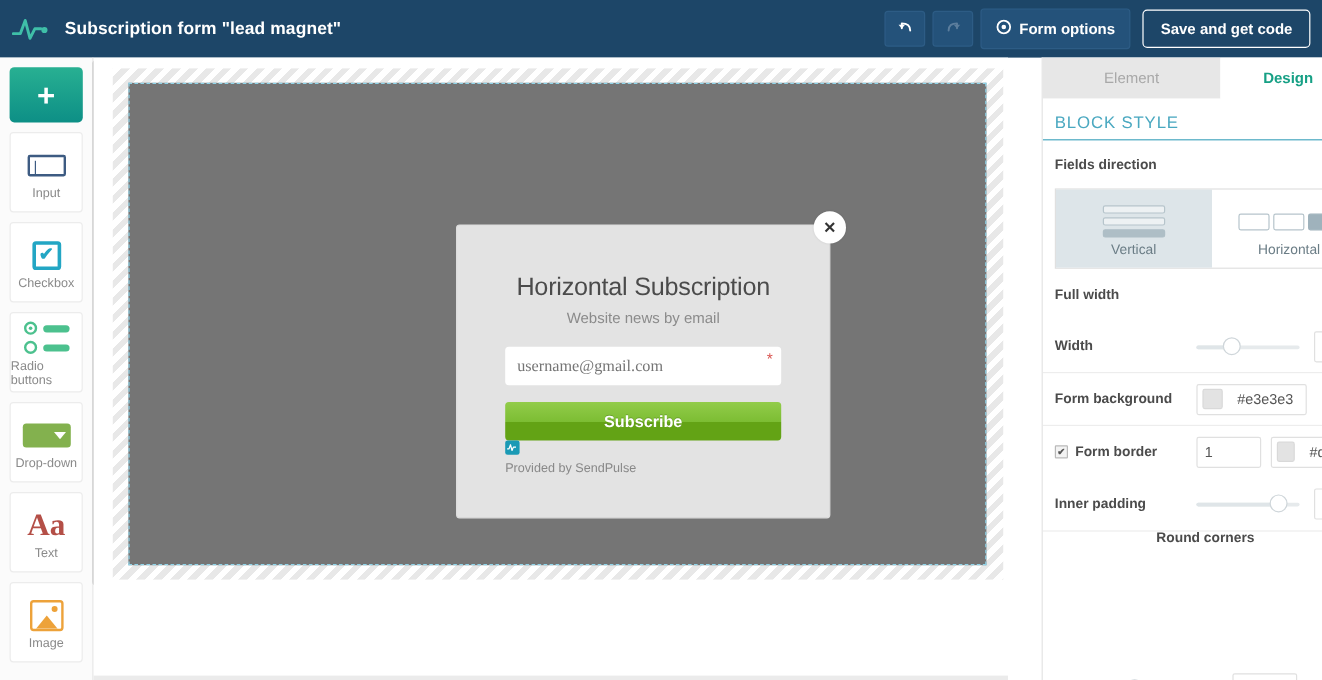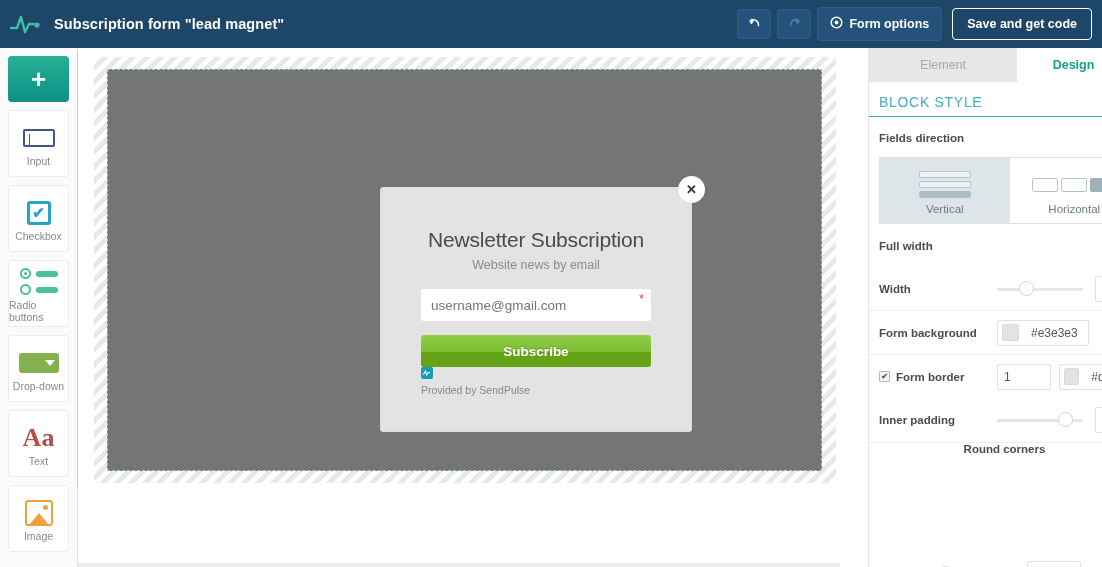--- a/index.html
+++ b/index.html
@@ -153,21 +153,21 @@
     font-size: 21px; color: #4b4b4b; text-align: center;
     font-weight: normal; letter-spacing: -0.2px;
   }
   #form-subtitle {
     font-size: 12.5px; color: #8b8b8b; text-align: center; margin-top: 6px;
   }
   #email-field-wrap { position: relative; margin-top: 17px; }
   #email-input {
     width: 100%; height: 32px; border: none; border-radius: 3px;
     background: #ffffff; padding: 0 26px 0 10px;
-    font-family: Liberation Sans, sans-serif; font-size: 13.5px;
+    font-family: Liberation Serif, serif; font-size: 13.5px;
     color: #9b9b9b;
   }
   #email-required {
     position: absolute; right: 7px; top: 2px;
     color: #d9534f; font-size: 13px;
   }
   #subscribe-button {
     margin-top: 14px; width: 100%; height: 32px; border: none;
     border-radius: 3px; cursor: pointer;
     background: linear-gradient(180deg, #92cc4a 0%, #7cbd33 52%, #63a315 53%, #63a315 100%);
@@ -391,21 +391,21 @@
   </div>
 </div>
 <div id="sidebar-scroll-thumb"></div>
 
 <div id="canvas-wrap">
   <div id="canvas-stripes">
     <div id="canvas-overlay"></div>
   </div>
 
   <div id="modal-form" style="background: rgb(227, 227, 227);">
-    <div id="form-title">Newsletter Subscription</div>
+    <div id="form-title">Horizontal Subscription</div>
     <div id="form-subtitle">Website news by email</div>
 
     <div id="email-field-wrap">
       <input id="email-input" type="text" placeholder="username@gmail.com" style="">
       <span id="email-required">*</span>
     </div>
 
     <button id="subscribe-button">Subscribe</button>
 
     <div id="form-footer">

